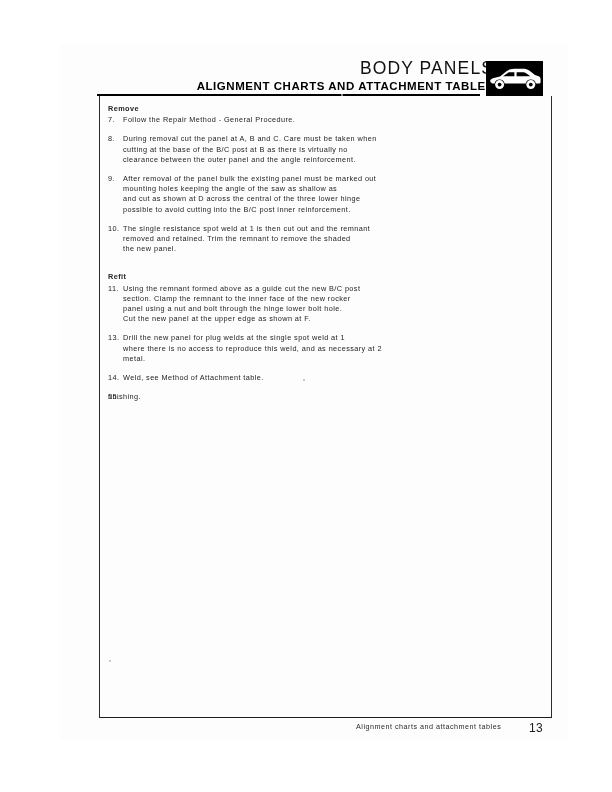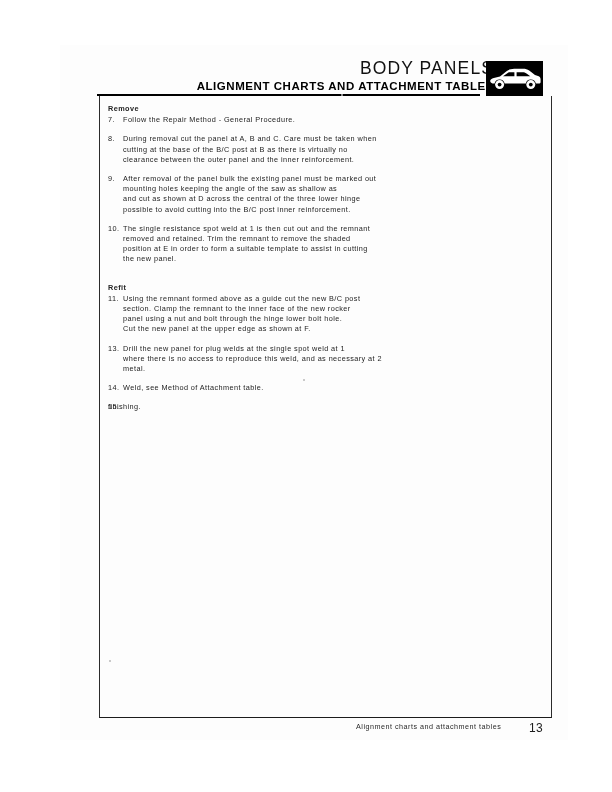--- a/index.html
+++ b/index.html
@@ -231,40 +231,39 @@
     <span class="step-body">
       <span class="step-line">Follow the Repair Method - General Procedure.</span>
     </span>
   </div>
 
   <div class="step">
     <span class="step-num">8.</span>
     <span class="step-body">
       <span class="step-line">During removal cut the panel at A, B and C. Care must be taken when</span>
       <span class="step-line">cutting at the base of the B/C post at B as there is virtually no</span>
-      <span class="step-line">clearance between the outer panel and the inner reinforcement.</span>
+      <span class="step-line">clearance between the outer panel and the angle reinforcement.</span>
     </span>
   </div>
 
   <div class="step">
     <span class="step-num">9.</span>
     <span class="step-body">
       <span class="step-line">After removal of the panel bulk the existing panel must be marked out</span>
       <span class="step-line">mounting holes keeping the angle of the saw as shallow as</span>
       <span class="step-line">and cut as shown at D across the central of the three lower hinge</span>
       <span class="step-line">possible to avoid cutting into the B/C post inner reinforcement.</span>
     </span>
   </div>
 
   <div class="step tight">
     <span class="step-num">10.</span>
     <span class="step-body">
       <span class="step-line">The single resistance spot weld at 1 is then cut out and the remnant</span>
       <span class="step-line">removed and retained. Trim the remnant to remove the shaded</span>
-      <span class="step-line">position at E in order to form a suitable template to assist in cutting</span>
       <span class="step-line">the new panel.</span>
     </span>
   </div>
 
   <p class="section-heading" style="margin-top:7px;">Refit</p>
 
   <div class="step">
     <span class="step-num">11.</span>
     <span class="step-body">
       <span class="step-line">Using the remnant formed above as a guide cut the new B/C post</span>

